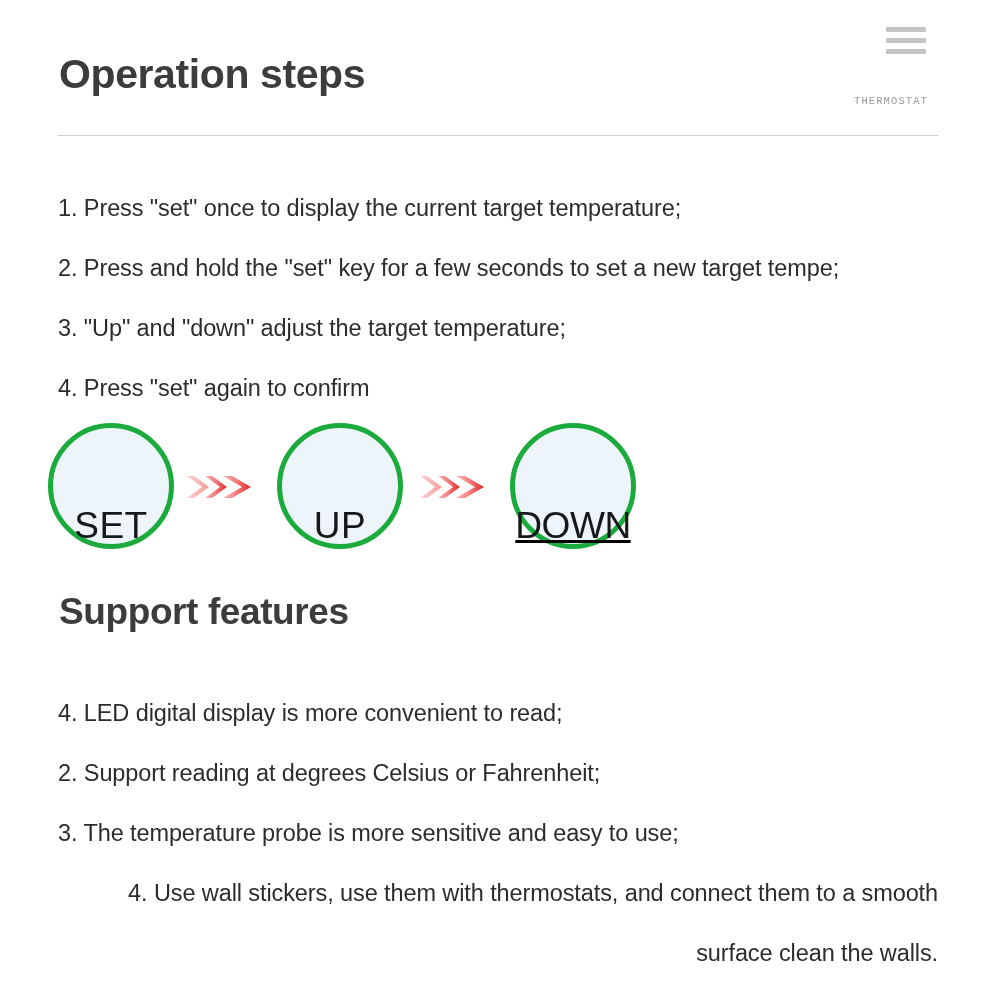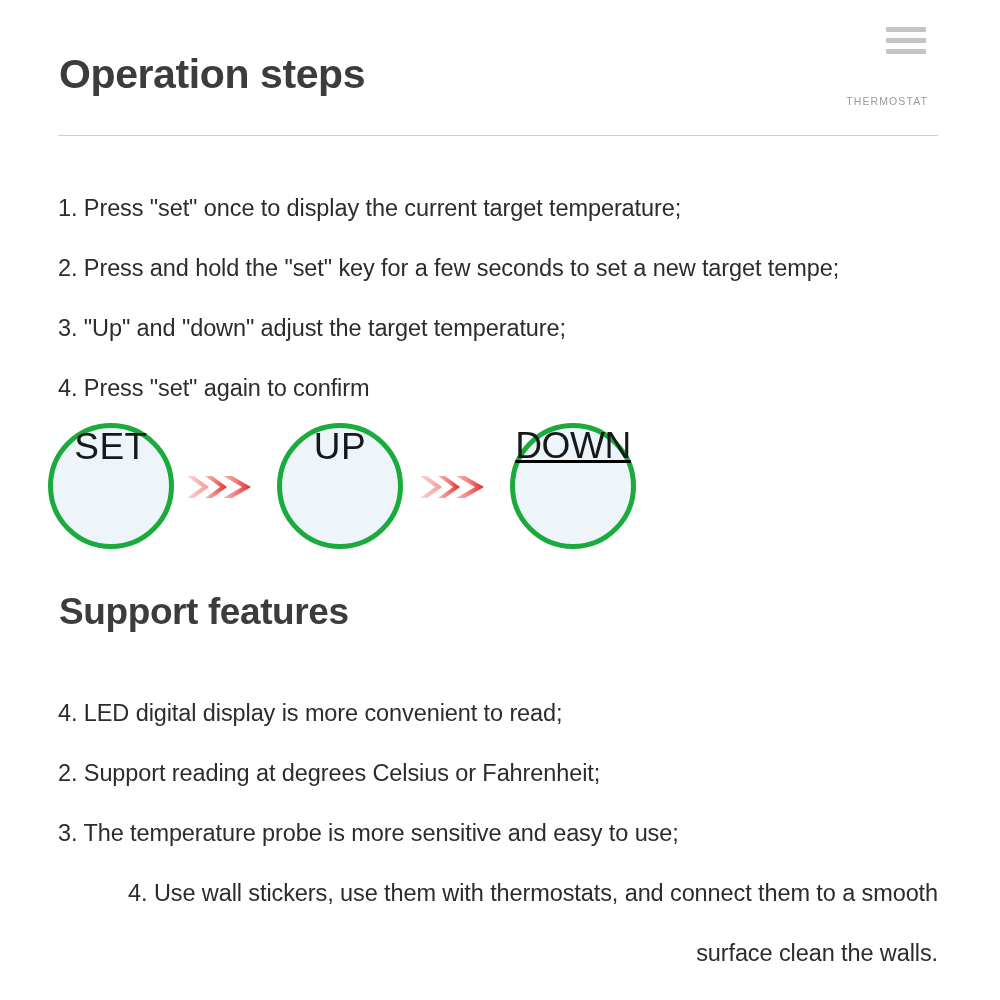--- a/index.html
+++ b/index.html
@@ -56,20 +56,21 @@
   .menu-icon span:nth-child(3) { top: 22px; }
 
   .brand-tag {
     position: absolute;
     right: 72px;
     top: 95px;
     font-size: 10.5px;
     color: #9a9a9a;
     letter-spacing: 1.1px;
     white-space: nowrap;
+    font-family: Liberation Mono, monospace;
   }
   .divider {
     position: absolute;
     left: 58px;
     top: 135px;
     width: 880px;
     height: 1px;
     background: #cfcfcf;
   }
 
@@ -122,21 +123,21 @@
   }
   .flow-circle {
     position: absolute;
     top: 0;
     width: 116px;
     height: 116px;
     border: 5px solid #1aab3c;
     border-radius: 50%;
     background: #eef5fa;
     display: flex;
-    align-items: flex-start;
+    align-items: flex-end;
     justify-content: center;
   }
   .flow-circle .circle-label {
     font-size: 37px;
     color: #16181a;
     font-weight: 400;
     letter-spacing: 0.5px;
     white-space: nowrap;
     line-height: 1;
   }

